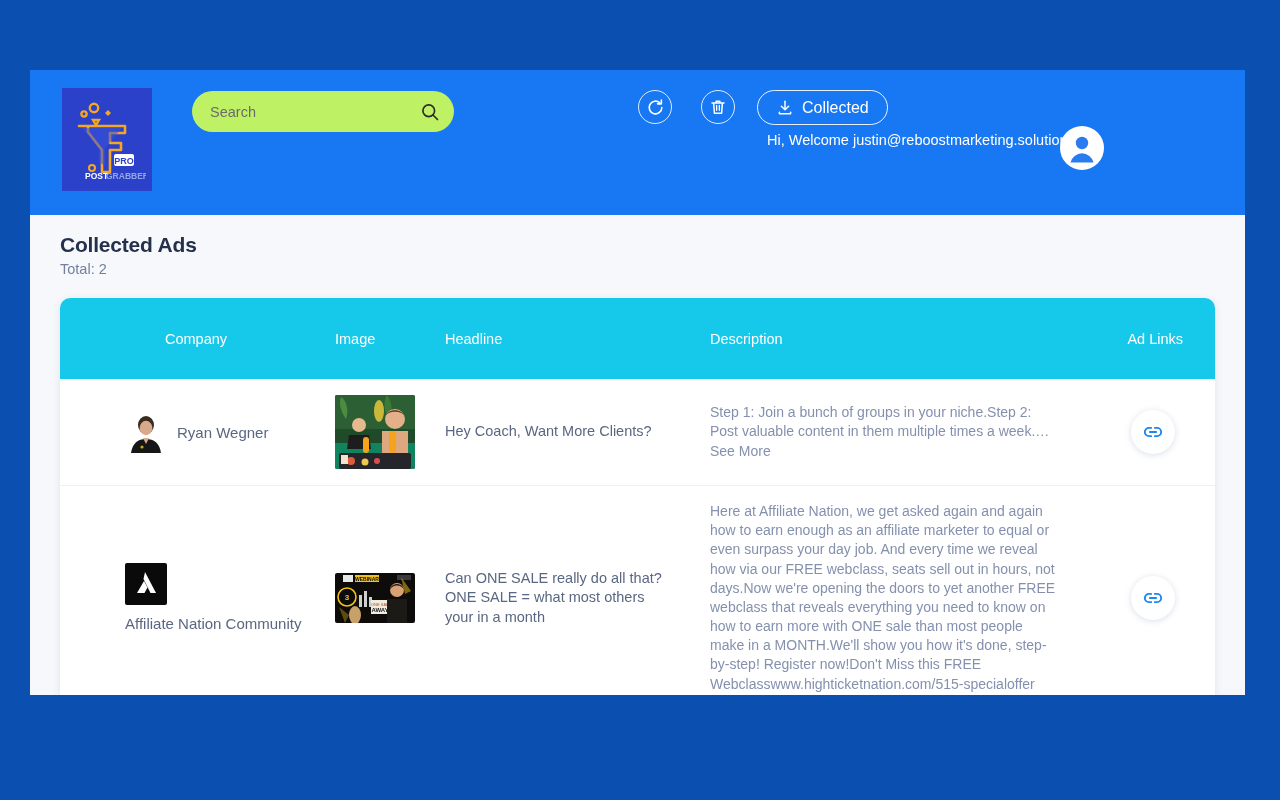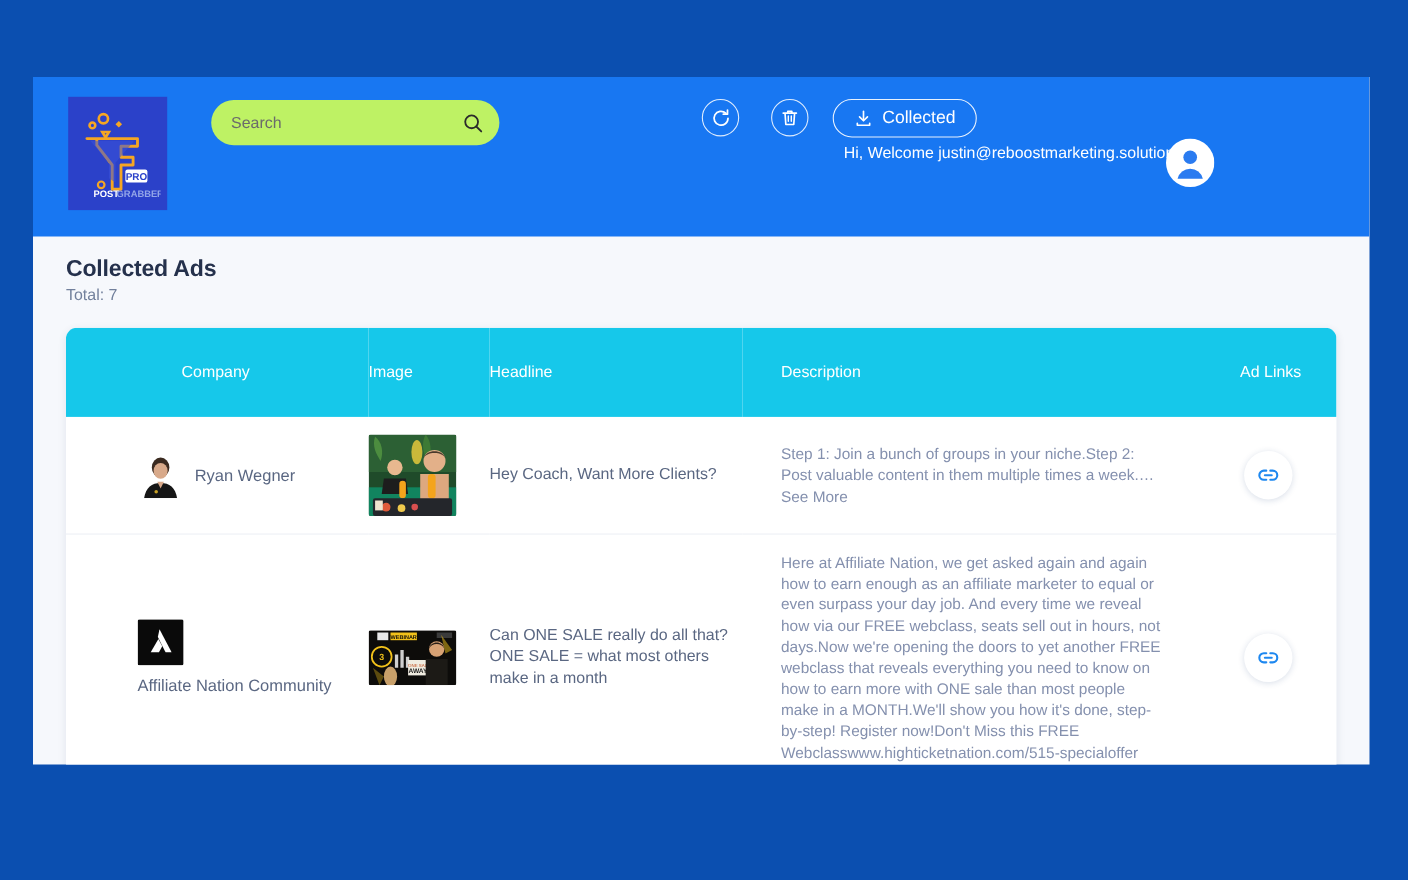--- a/index.html
+++ b/index.html
@@ -257,21 +257,21 @@
         <circle cx="22" cy="22" r="22" fill="#ffffff"></circle>
         <circle cx="22" cy="17" r="6.2" fill="#2a7bf0"></circle>
         <path d="M10.5 36.5a11.8 11.8 0 0 1 23 0z" fill="#2a7bf0"></path>
       </svg>
     </div>
   </div>
 
   <div class="content">
 
     <div class="page-title">Collected Ads</div>
-    <div class="page-total">Total: 7</div>
+    <div class="page-total">Total: 2</div>
 
     <div class="table-card">
       <table>
         <thead>
           <tr>
             <th class="c-company">Company</th>
             <th class="c-image">Image</th>
             <th class="c-headline">Headline</th>
             <th class="c-desc">Description</th>
             <th class="c-links">Ad Links</th>
@@ -366,21 +366,21 @@
                   <text x="46" y="39" font-family="Liberation Sans, sans-serif" font-size="6" font-weight="bold" fill="#1a1a1a" text-anchor="middle">AWAY!</text>
                   <circle cx="62" cy="17" r="7" fill="#d8a274"></circle>
                   <path d="M55 17c1-8 13-8 14 0-2-6-12-6-14 0z" fill="#2a2018"></path>
                   <path d="M52 26h20v24H52z" fill="#1c1a16"></path>
                   <path d="M66 4 l10 14 -6 3z" fill="#f2c21a" opacity="0.5"></path>
                   <path d="M4 34 l10 8 -4 8z" fill="#f2c21a" opacity="0.35"></path>
                 </svg>
               </span>
             </td>
             <td>
-              <div class="headline">Can ONE SALE really do all that? ONE SALE = what most others make in a month</div>
+              <div class="headline">Can ONE SALE really do all that? ONE SALE = what most others your in a month</div>
             </td>
             <td>
               <div class="desc">Here at Affiliate Nation, we get asked again and again how to earn enough as an affiliate marketer to equal or even surpass your day job. And every time we reveal how via our FREE webclass, seats sell out in hours, not days.Now we're opening the doors to yet another FREE webclass that reveals everything you need to know on how to earn more with ONE sale than most people make in a MONTH.We'll show you how it's done, step-by-step! Register now!Don't Miss this FREE Webclasswww.highticketnation.com/515-specialoffer</div>
             </td>
             <td class="link-cell">
               <span class="link-btn">
                 <svg width="22" height="22" viewBox="0 0 24 24">
                   <path d="M10 7.5H7.6a4.5 4.5 0 0 0 0 9H10" fill="none" stroke="#1e88f0" stroke-width="2.1" stroke-linecap="round"></path>
                   <path d="M14 7.5h2.4a4.5 4.5 0 0 1 0 9H14" fill="none" stroke="#1e88f0" stroke-width="2.1" stroke-linecap="round"></path>
                   <path d="M8.6 12h6.8" stroke="#1e88f0" stroke-width="2.1" stroke-linecap="round"></path>

